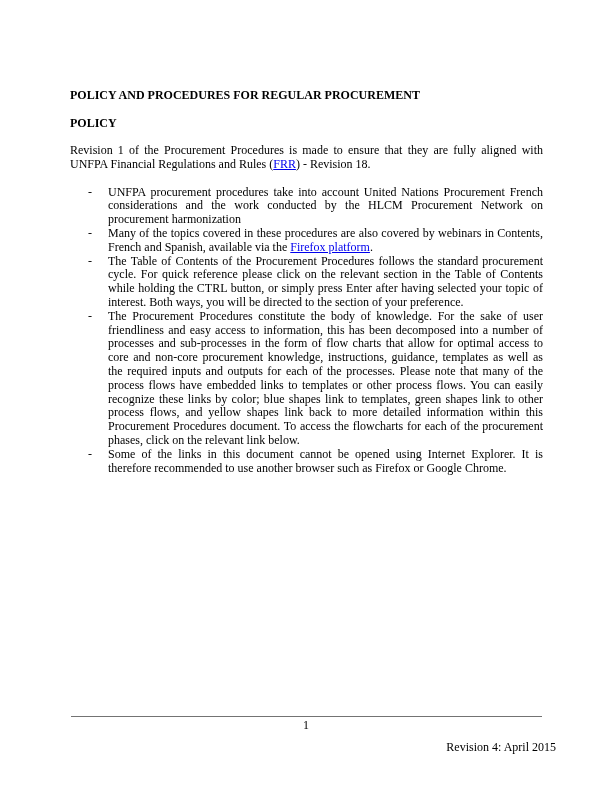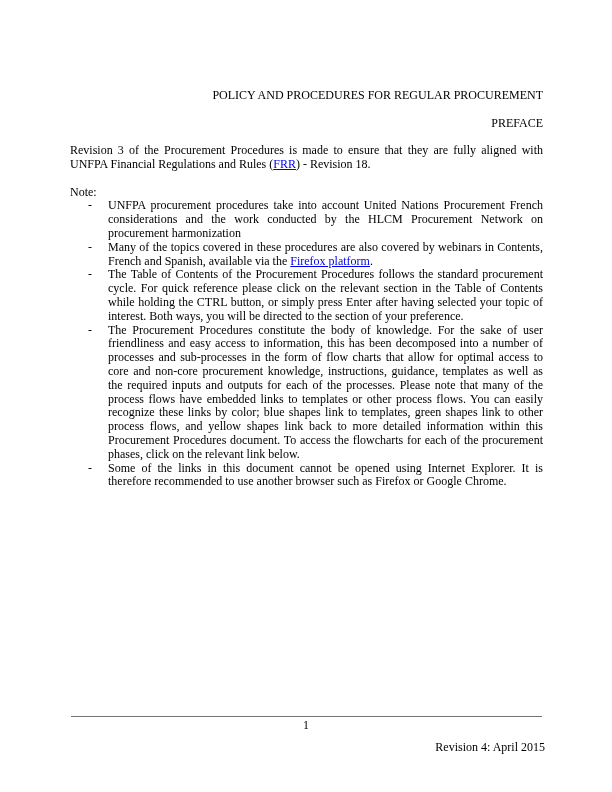--- a/index.html
+++ b/index.html
@@ -18,24 +18,23 @@
     line-height: 13.8px;
     color: #000000;
   }
   .content {
     position: absolute;
     left: 70px;
     top: 89px;
     width: 473px;
   }
   .doc-title, .doc-heading {
-    font-weight: normal;
+    font-weight: bold;
     font-size: 12px;
     margin: 0 0 13.8px 0;
-    text-align: right;
   }
   .para {
     margin: 0 0 13.8px 0;
     text-align: justify;
   }
   .note-label {
     margin: 0;
   }
   .bullets {
     margin: 0;
@@ -65,37 +64,36 @@
   .page-number {
     position: absolute;
     top: 719px;
     left: 0;
     width: 612px;
     text-align: center;
   }
   .revision {
     position: absolute;
     top: 741px;
-    right: 67px;
+    right: 56px;
     text-align: left;
   }
 </style>
 </head>
 <body>
 
 <div class="page">
   <div class="content">
 
     <div class="doc-title">POLICY AND PROCEDURES FOR REGULAR PROCUREMENT</div>
 
-    <div class="doc-heading">PREFACE</div>
+    <div class="doc-heading">POLICY</div>
 
-    <p class="para"><span>Revision 3 of the Procurement Procedures is made to ensure that they are fully aligned with UNFPA Financial Regulations and Rules (</span><a class="doc-link" href="#">FRR</a><span>) - Revision 18.</span></p>
+    <p class="para"><span>Revision 1 of the Procurement Procedures is made to ensure that they are fully aligned with UNFPA Financial Regulations and Rules (</span><a class="doc-link" href="#">FRR</a><span>) - Revision 18.</span></p>
 
-    <div class="note-label">Note:</div>
 
     <div class="bullets">
 
       <div class="bullet"><span class="marker">-</span><span>UNFPA procurement procedures take into account United Nations Procurement French considerations and the work conducted by the HLCM Procurement Network on procurement harmonization</span></div>
 
       <div class="bullet"><span class="marker">-</span><span>Many of the topics covered in these procedures are also covered by webinars in Contents, French and Spanish, available via the </span><a class="doc-link" href="#">Firefox platform</a><span>.</span></div>
 
       <div class="bullet"><span class="marker">-</span><span>The Table of Contents of the Procurement Procedures follows the standard procurement cycle. For quick reference please click on the relevant section in the Table of Contents while holding the CTRL button, or simply press Enter after having selected your topic of interest. Both ways, you will be directed to the section of your preference.</span></div>
 
       <div class="bullet"><span class="marker">-</span><span>The Procurement Procedures constitute the body of knowledge. For the sake of user friendliness and easy access to information, this has been decomposed into a number of processes and sub-processes in the form of flow charts that allow for optimal access to core and non-core procurement knowledge, instructions, guidance, templates as well as the required inputs and outputs for each of the processes. Please note that many of the process flows have embedded links to templates or other process flows. You can easily recognize these links by color; blue shapes link to templates, green shapes link to other process flows, and yellow shapes link back to more detailed information within this Procurement Procedures document. To access the flowcharts for each of the procurement phases, click on the relevant link below.</span></div>

